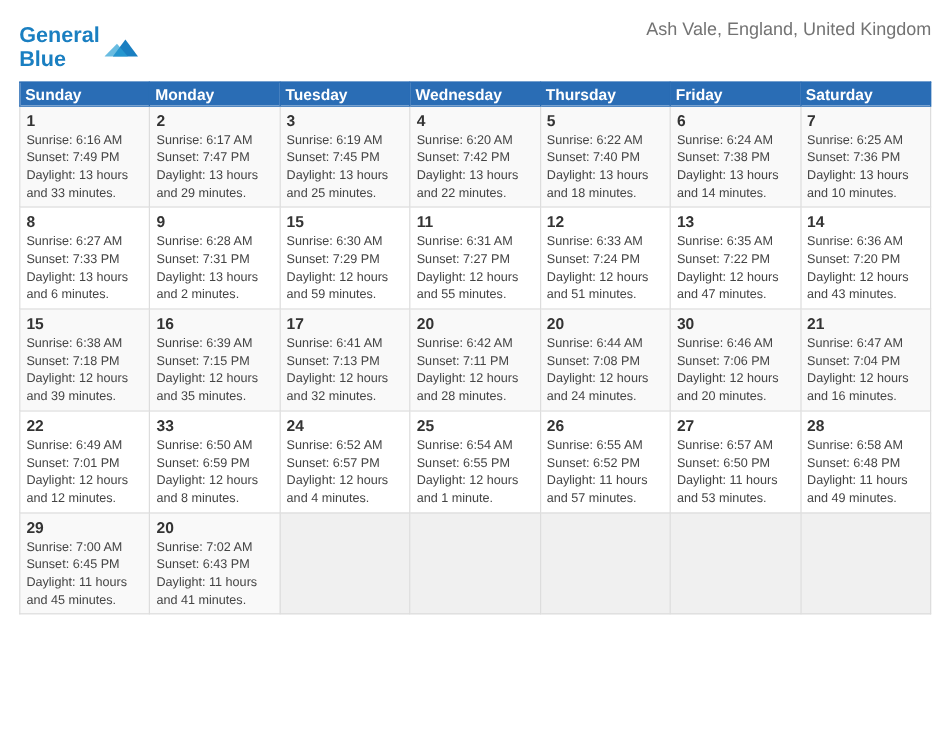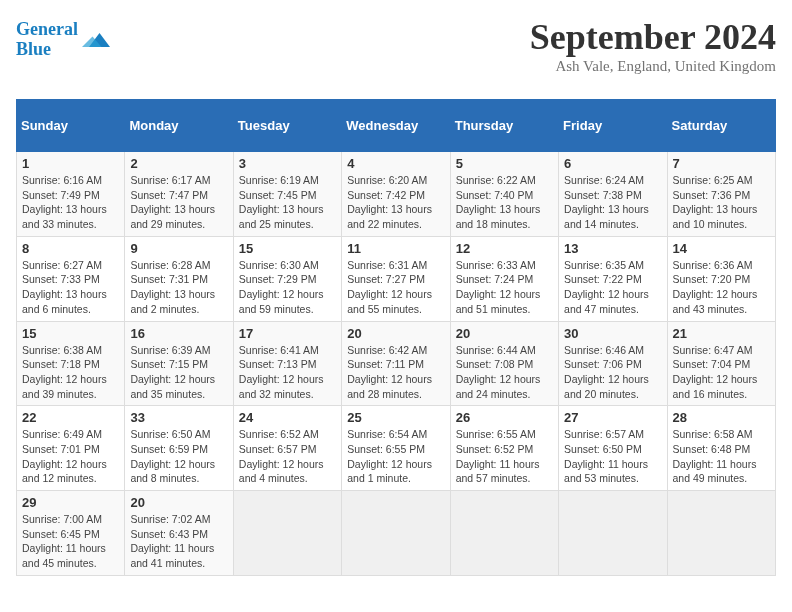--- a/index.html
+++ b/index.html
@@ -7,22 +7,21 @@
       font-family: Arial, sans-serif;
       background: #fff;
       width: 792px;
       min-height: 612px;
       padding: 16px;
     }
     .header {
       display: flex;
       justify-content: space-between;
       align-items: flex-start;
-      margin-bottom: 24px;
-      font-family: Liberation Serif, serif;
+      margin-bottom: 8px;
     }
     .logo {
       display: flex;
       align-items: center;
       margin-top: 4px;
     }
     .logo-text {
       font-size: 18px;
       font-weight: bold;
       color: #333;
@@ -49,21 +48,21 @@
       color: #737373;
     }
     table {
       width: 100%;
       border-collapse: collapse;
       font-size: 11px;
     }
     thead tr th {
       background-color: #2a6db5;
       color: #fff;
-      padding: 18px 4px;
+      padding: 2px 4px;
       text-align: left;
       font-size: 13px;
       font-weight: bold;
       border: 1px solid #2a6db5;
     }
     tbody tr {
       border-bottom: 1px solid #ccc;
     }
     tbody tr td {
       vertical-align: top;
@@ -101,21 +100,20 @@
       <div class="logo-text">
         <span>General</span><br><span style="color:#1a7fc1;">Blue</span>
       </div>
     </div>
     <svg class="logo-icon" viewBox="0 0 40 40">
       <polygon points="10,30 25,10 40,30" fill="#1a7fc1"></polygon>
       <polygon points="0,30 15,15 28,30" fill="#2a9fd4" opacity="0.7"></polygon>
     </svg>
   </div>
   <div class="title-block">
-    <div class="month-title">September 2024</div>
     <div class="location">Ash Vale, England, United Kingdom</div>
   </div>
 </div>
 
 <table>
   <thead>
     <tr>
       <th>Sunday</th>
       <th>Monday</th>
       <th>Tuesday</th>

